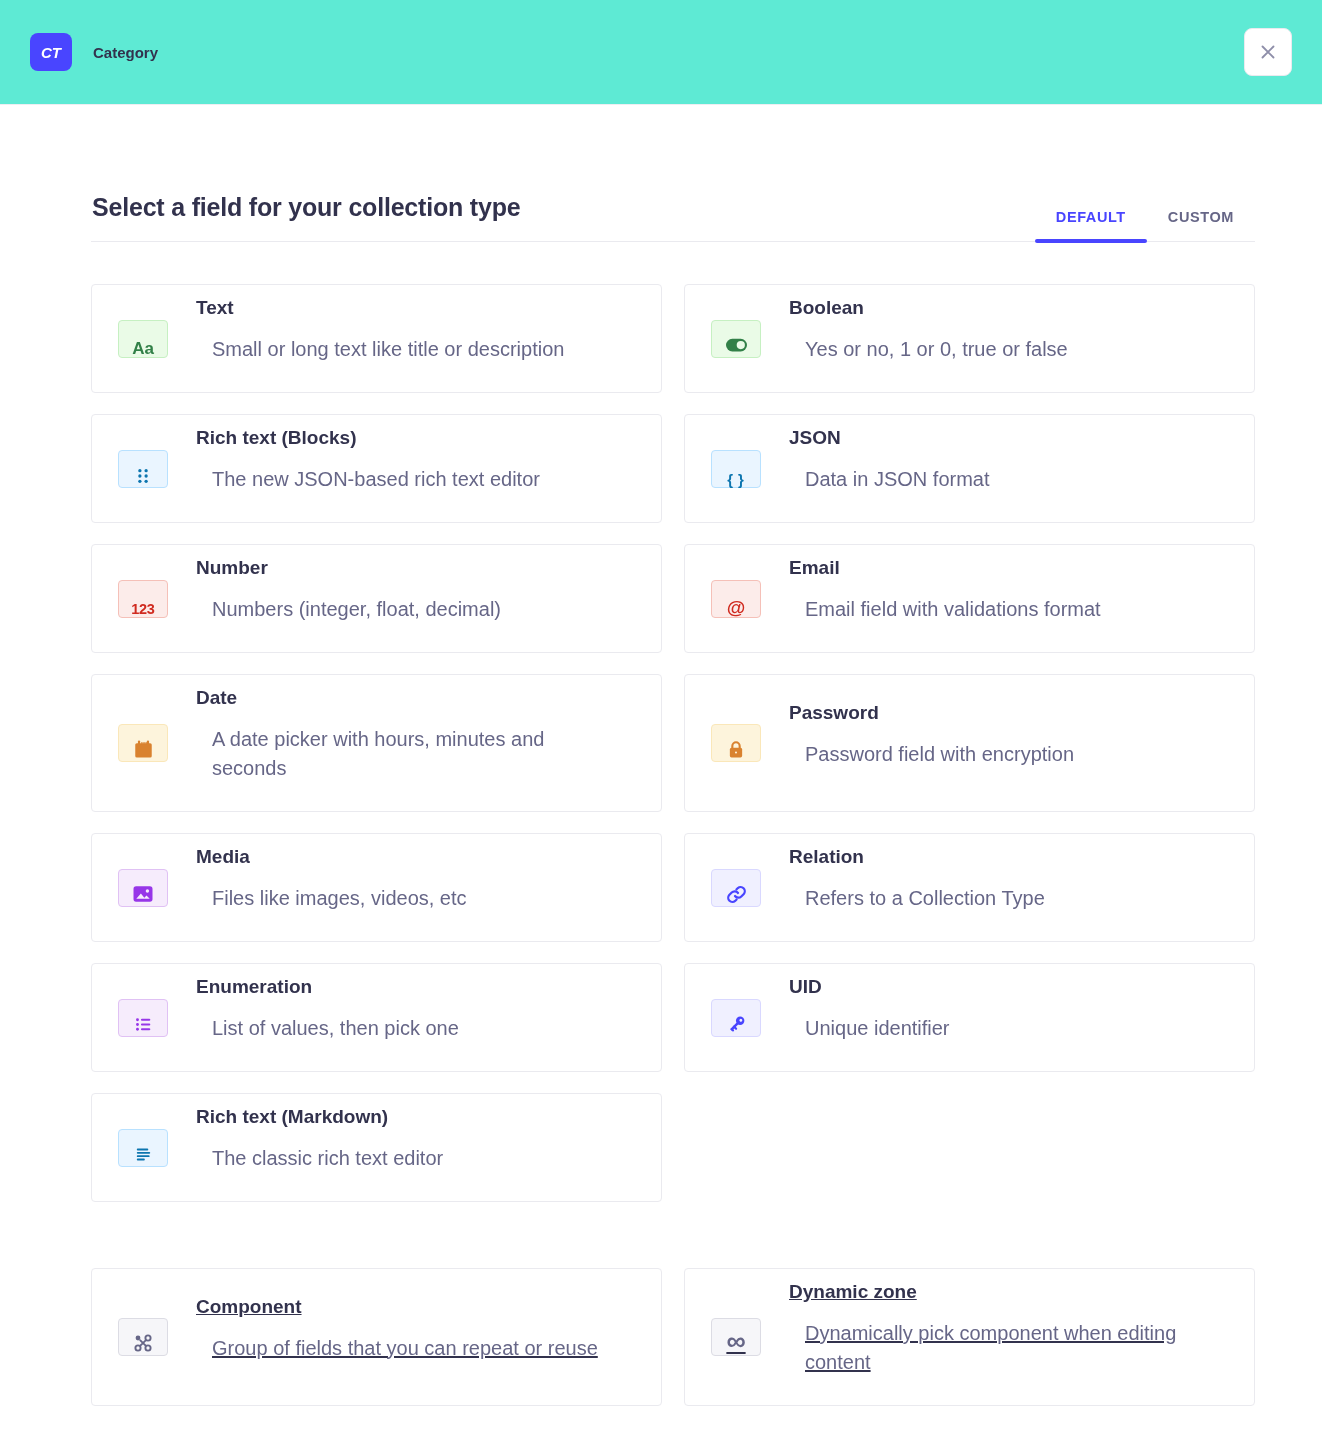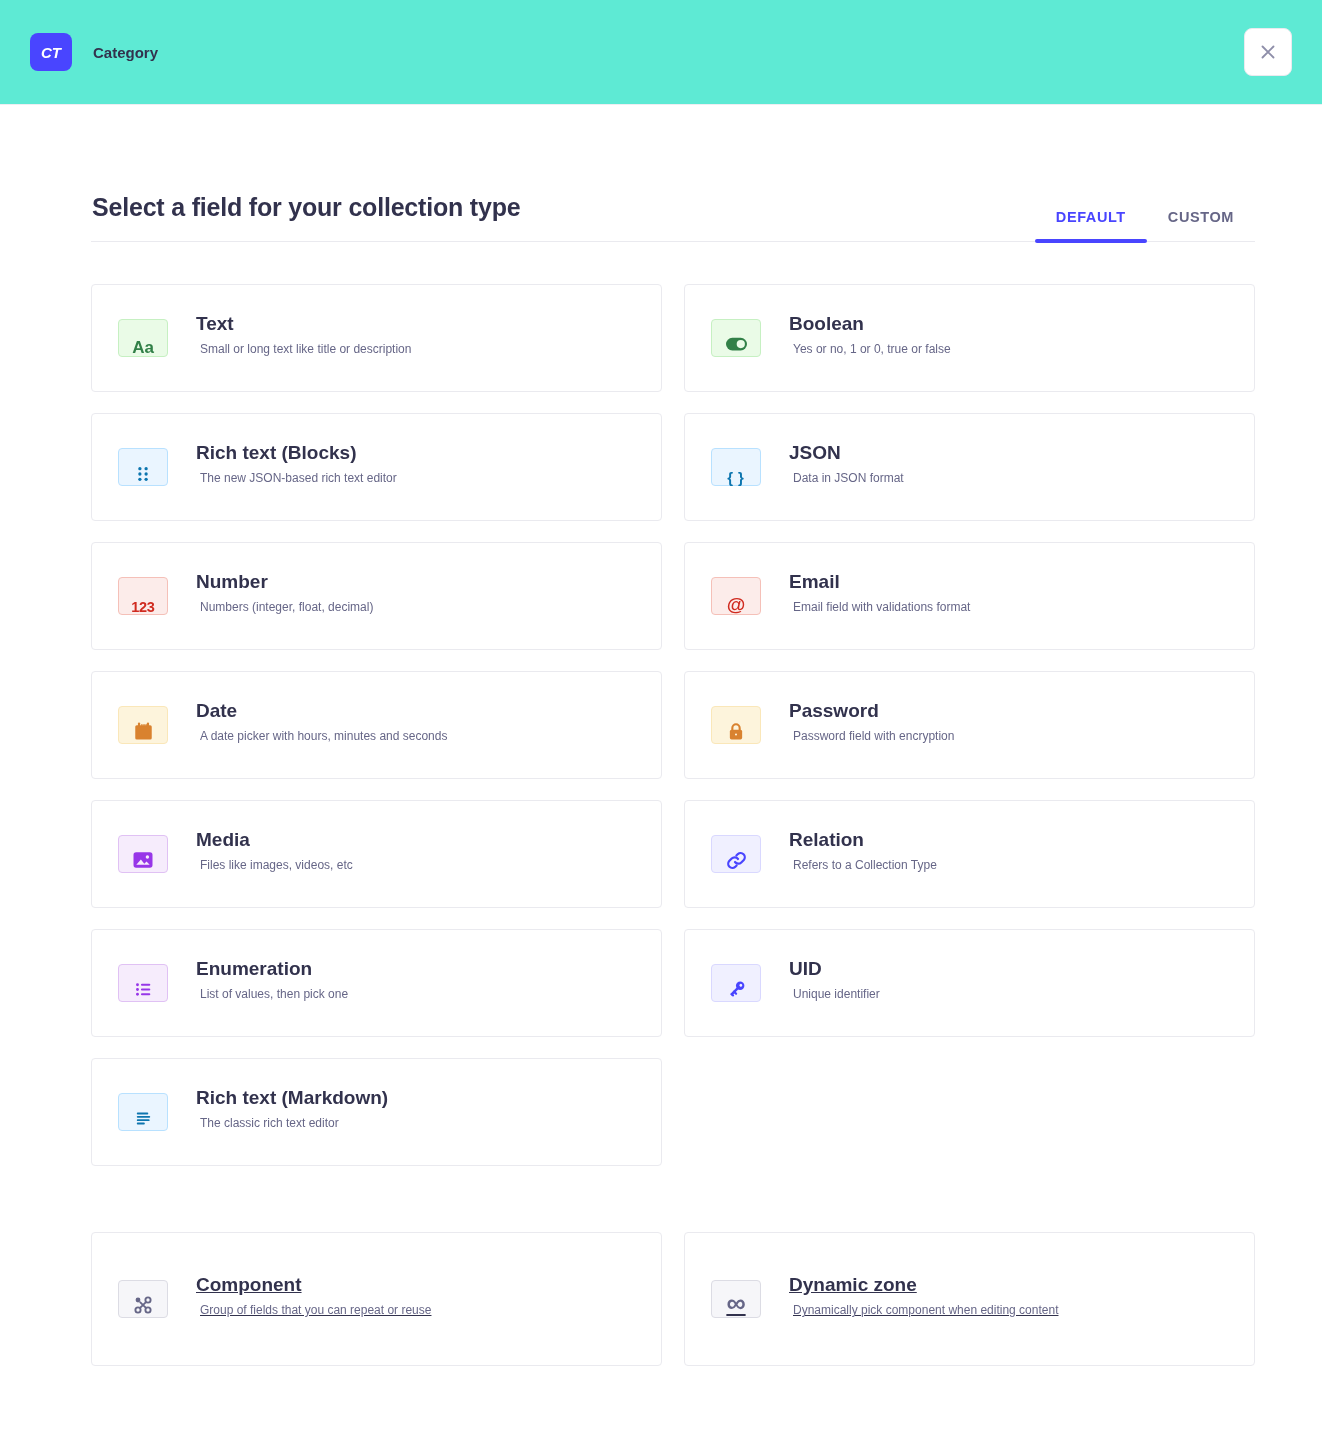--- a/index.html
+++ b/index.html
@@ -121,22 +121,22 @@
   }
   .icon-box .glyph { line-height: 1; display: block; }
   .card-text { display: block; }
   .card-text h3 {
     margin: 0 0 6px;
     font-size: 19px;
     font-weight: 700;
     color: #32324d;
   }
   .card-text p {
-    margin: 4px;
-    font-size: 12px;
+    margin: 16px;
+    font-size: 20px;
     color: #666687;
     line-height: 1.45;
     max-width: 435px;
   }
 </style>
 </head>
 <body>
 
 <header class="topbar">
   <div class="ct-badge">CT</div>

